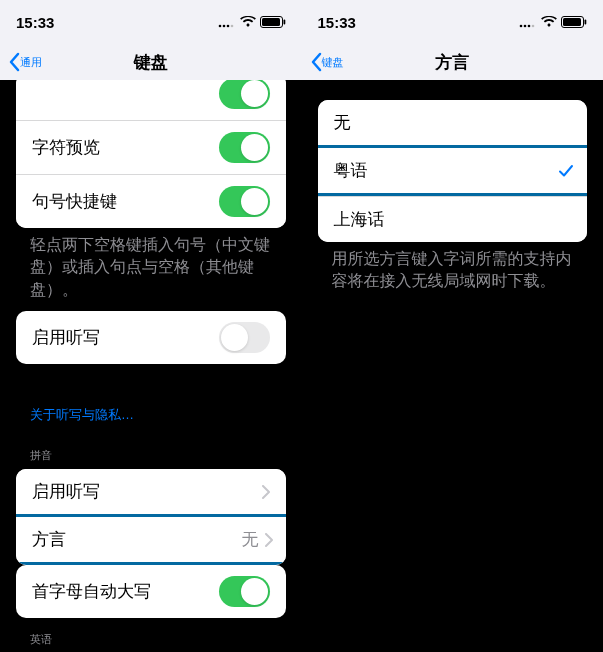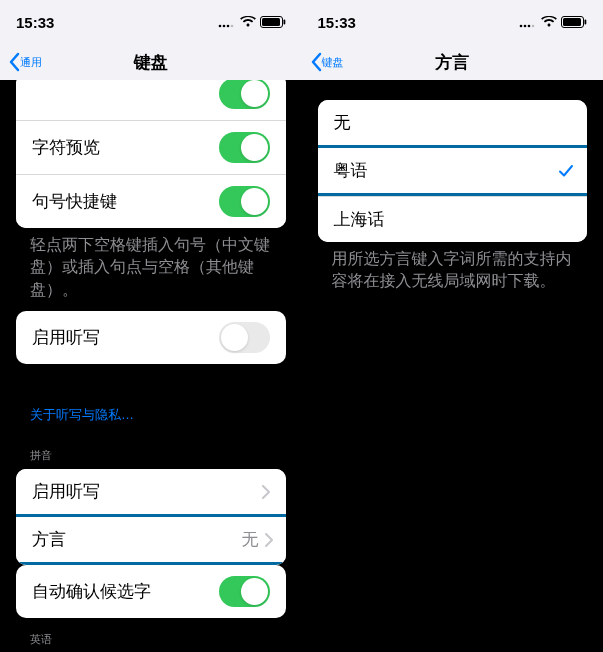--- a/index.html
+++ b/index.html
@@ -218,21 +218,21 @@
         <span class="chevron">
           <svg width="8" height="14" viewBox="0 0 8 14">
               <path d="M1 1l6 6-6 6" stroke="#c7c7cc" stroke-width="2" fill="none" stroke-linecap="round" stroke-linejoin="round"></path>
             </svg>
         </span>
       </div>
     </div>
 
     <div class="group">
       <div class="row">
-        <span class="row-label">自动确认候选字</span>
+        <span class="row-label">首字母自动大写</span>
         <div class="toggle on"></div>
       </div>
     </div>
 
     <div class="header-text">英语</div>
     <div class="group">
       <div class="row">
         <span class="row-label">首字母自动大写</span>
         <div class="toggle on"></div>
       </div>

